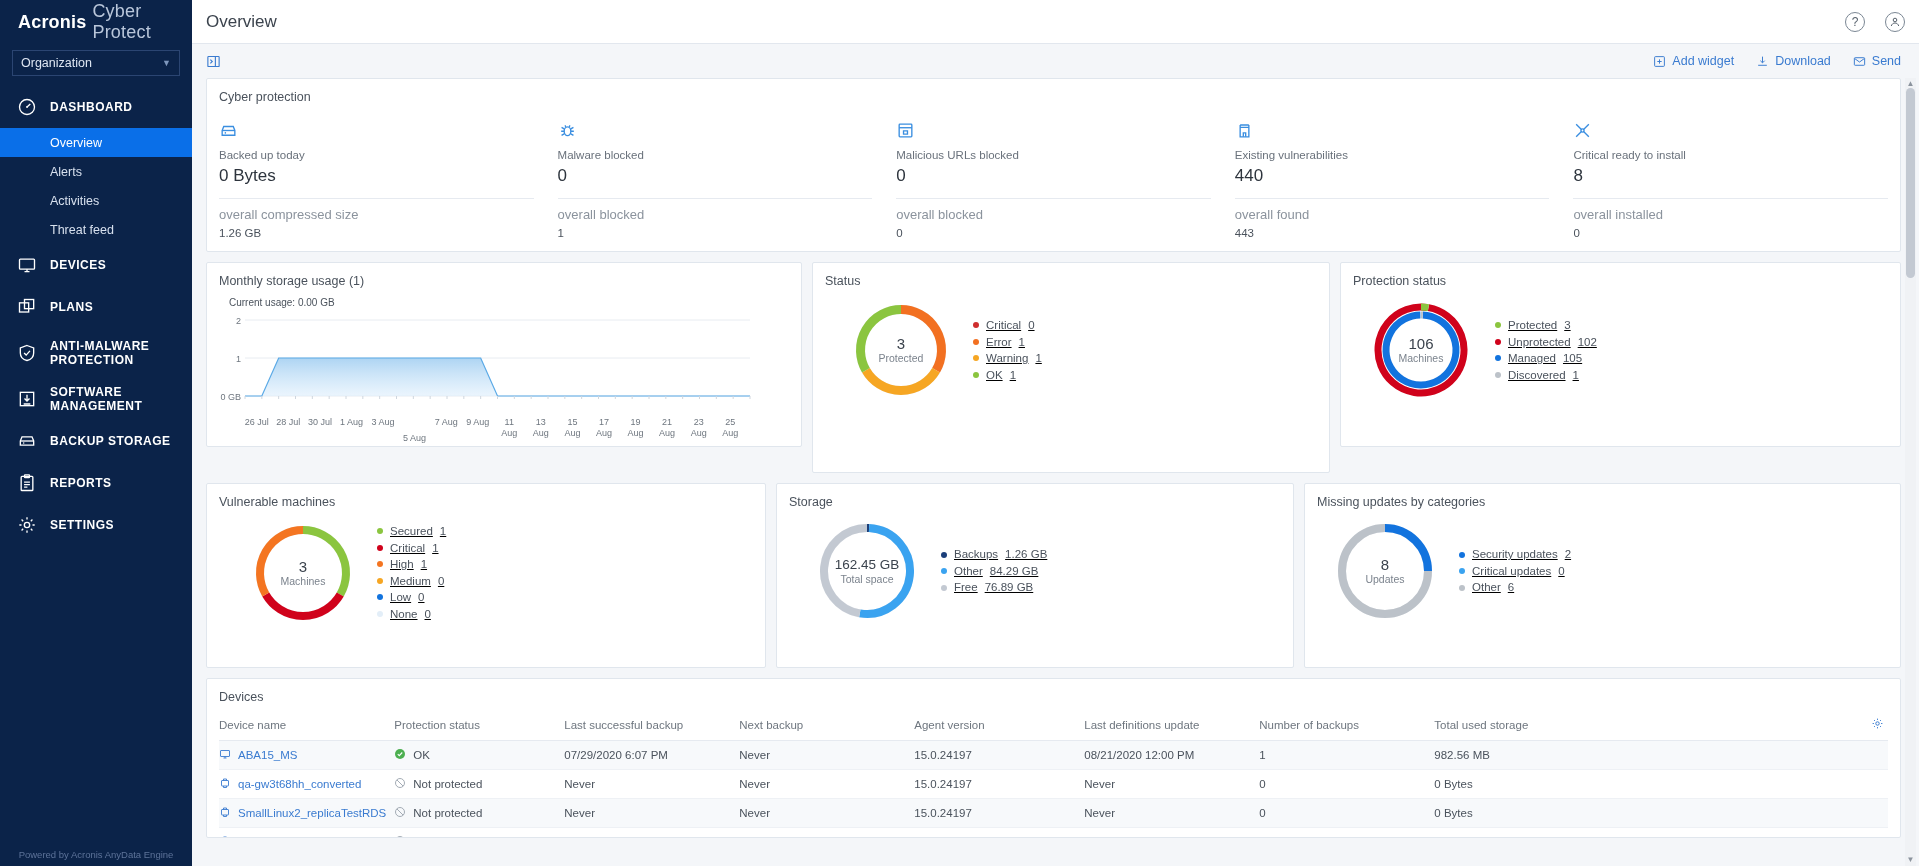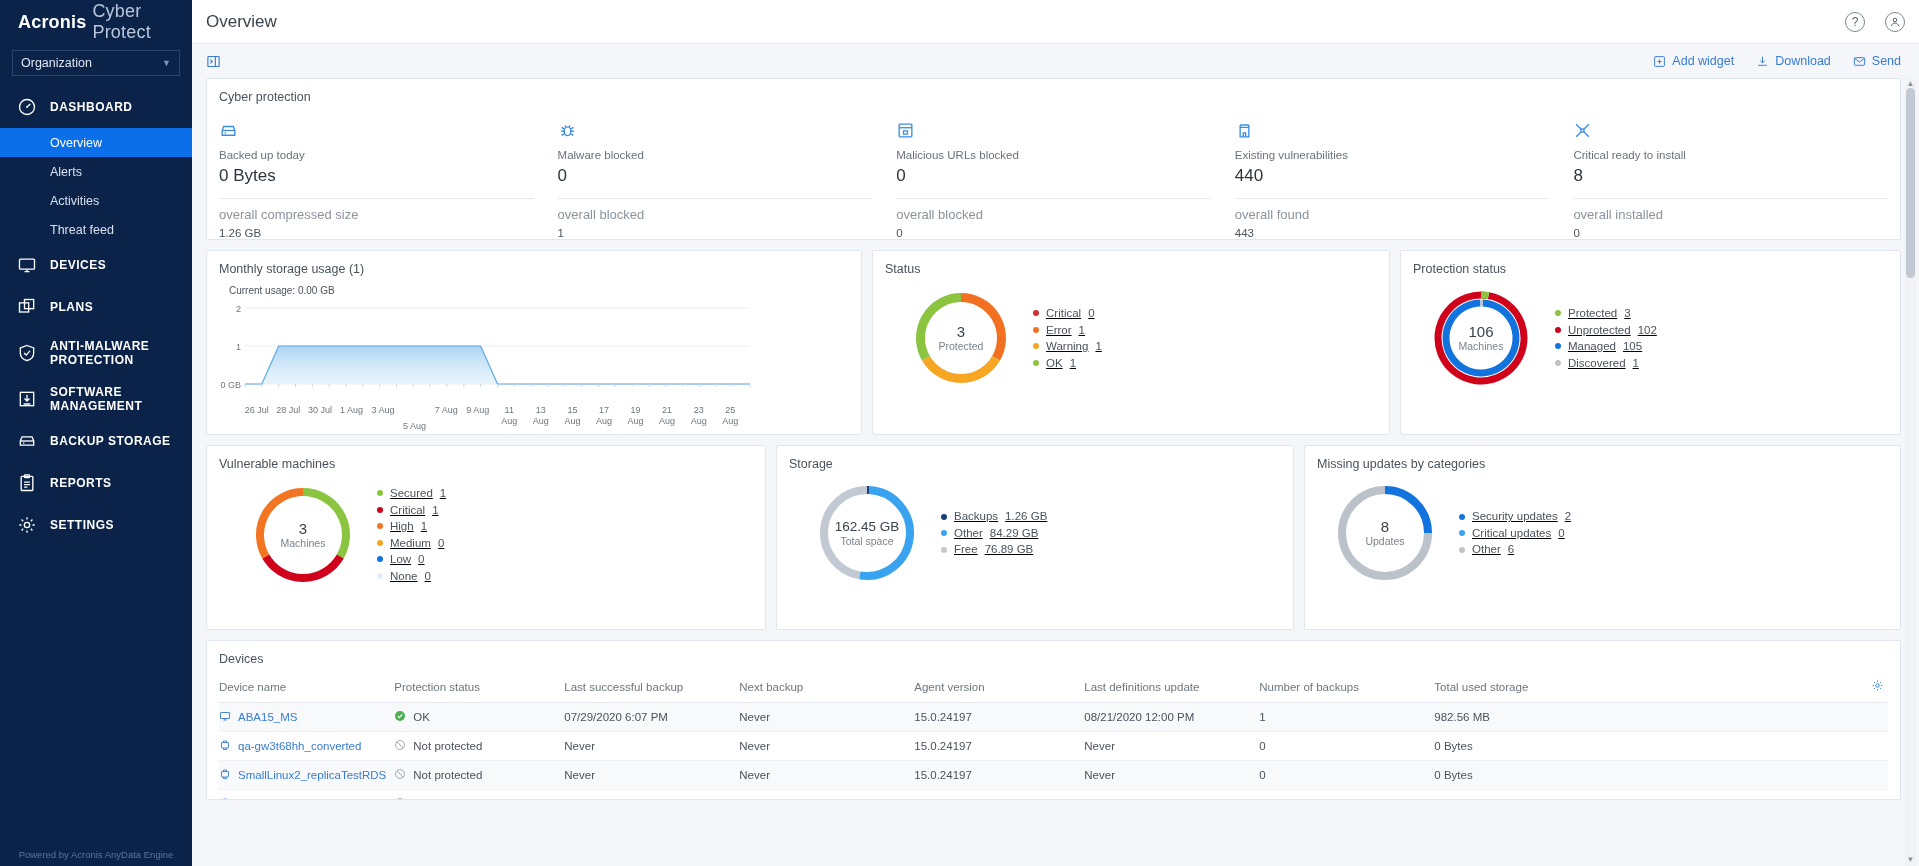--- a/index.html
+++ b/index.html
@@ -85,21 +85,21 @@
   .card {
     background: #fff; border: 1px solid #e0e6ed;
     border-radius: 2px; position: relative;
   }
   .card-title {
     font-size: 12.5px; color: #4a525c; padding: 11px 0 0 12px;
   }
   .row { display: flex; gap: 10px; margin-bottom: 10px; }
 
   
-  .cyber { }
+  .cyber { padding-bottom: 12px; }
   .cyber-grid { display: flex; padding: 6px 0 0 0; }
   .cyber-cell { flex: 1; padding: 6px 12px 0 12px; }
   .cyber-cell + .cyber-cell { }
   .cp-icon { height: 24px; color: #3a8ee0; display: flex; align-items: flex-end; }
   .cp-label { font-size: 11.5px; color: #69717b; margin-top: 9px; }
   .cp-value { font-size: 17px; color: #2d343d; margin-top: 5px; }
   .cp-rule { border-top: 1px solid #e6eaf0; margin-top: 12px; }
   .cp-sublabel { font-size: 13px; color: #8b939d; margin-top: 8px; }
   .cp-subvalue { font-size: 11.5px; color: #4a525c; margin-top: 5px; }
 
@@ -403,21 +403,21 @@
               <div class="cp-rule"></div>
               <div class="cp-sublabel">overall installed</div>
               <div class="cp-subvalue">0</div>
             </div>
 
           </div>
         </div>
 
         <div class="row">
 
-          <div class="card" style="width:656px;height:185px;">
+          <div class="card" style="width:596px;height:185px;">
             <div class="card-title">Monthly storage usage (1)</div>
             <div class="msu-cur">Current usage: 0.00 GB</div>
             <div class="chart-area">
               <svg id="area-chart" width="540" height="100" viewBox="0 0 540 100">
                   <line x1="30" y1="8" x2="535" y2="8" stroke="#e8ecf1" stroke-width="1"></line>
                   <text x="26" y="11.5" text-anchor="end" font-size="9" fill="#6e767f" font-family="Liberation Sans, sans-serif">2</text>
                   <line x1="30" y1="46" x2="535" y2="46" stroke="#e8ecf1" stroke-width="1"></line>
                   <text x="26" y="49.5" text-anchor="end" font-size="9" fill="#6e767f" font-family="Liberation Sans, sans-serif">1</text>
                   <line x1="30" y1="84" x2="535" y2="84" stroke="#e8ecf1" stroke-width="1"></line>
                   <text x="26" y="87.5" text-anchor="end" font-size="9" fill="#6e767f" font-family="Liberation Sans, sans-serif">0 GB</text>
@@ -475,21 +475,21 @@
                 <div class="xlabel" style="width:31.5625px;">13<br>Aug</div>
                 <div class="xlabel" style="width:31.5625px;">15<br>Aug</div>
                 <div class="xlabel" style="width:31.5625px;">17<br>Aug</div>
                 <div class="xlabel" style="width:31.5625px;">19<br>Aug</div>
                 <div class="xlabel" style="width:31.5625px;">21<br>Aug</div>
                 <div class="xlabel" style="width:31.5625px;">23<br>Aug</div>
                 <div class="xlabel" style="width:31.5625px;">25<br>Aug</div>
               </div>
           </div>
 
-          <div class="card" style="width:518px;height:185px;">
+          <div class="card" style="width:518px;height:211px;">
             <div class="card-title">Status</div>
             <div class="widget-body" style="padding-top:16px;padding-left:42px;">
               <div class="donut-wrap">
                 <svg id="donut-status" width="92" height="92" viewBox="0 0 92 92">
                     <circle cx="46" cy="46" r="40.5" fill="none" stroke="#f0f2f5" stroke-width="9"></circle>
                     <path d="M 46 5.5 A 40.5 40.5 0 0 1 81.07402885326977 66.25" fill="none" stroke="#f27021" stroke-width="9"></path>
                     <path d="M 81.07402885326977 66.25 A 40.5 40.5 0 0 1 10.925971146730234 66.25" fill="none" stroke="#f6a623" stroke-width="9"></path>
                     <path d="M 10.925971146730234 66.25 A 40.5 40.5 0 0 1 45.99999999999999 5.5" fill="none" stroke="#8bc53f" stroke-width="9"></path>
                   </svg>
                 <div class="donut-center">

